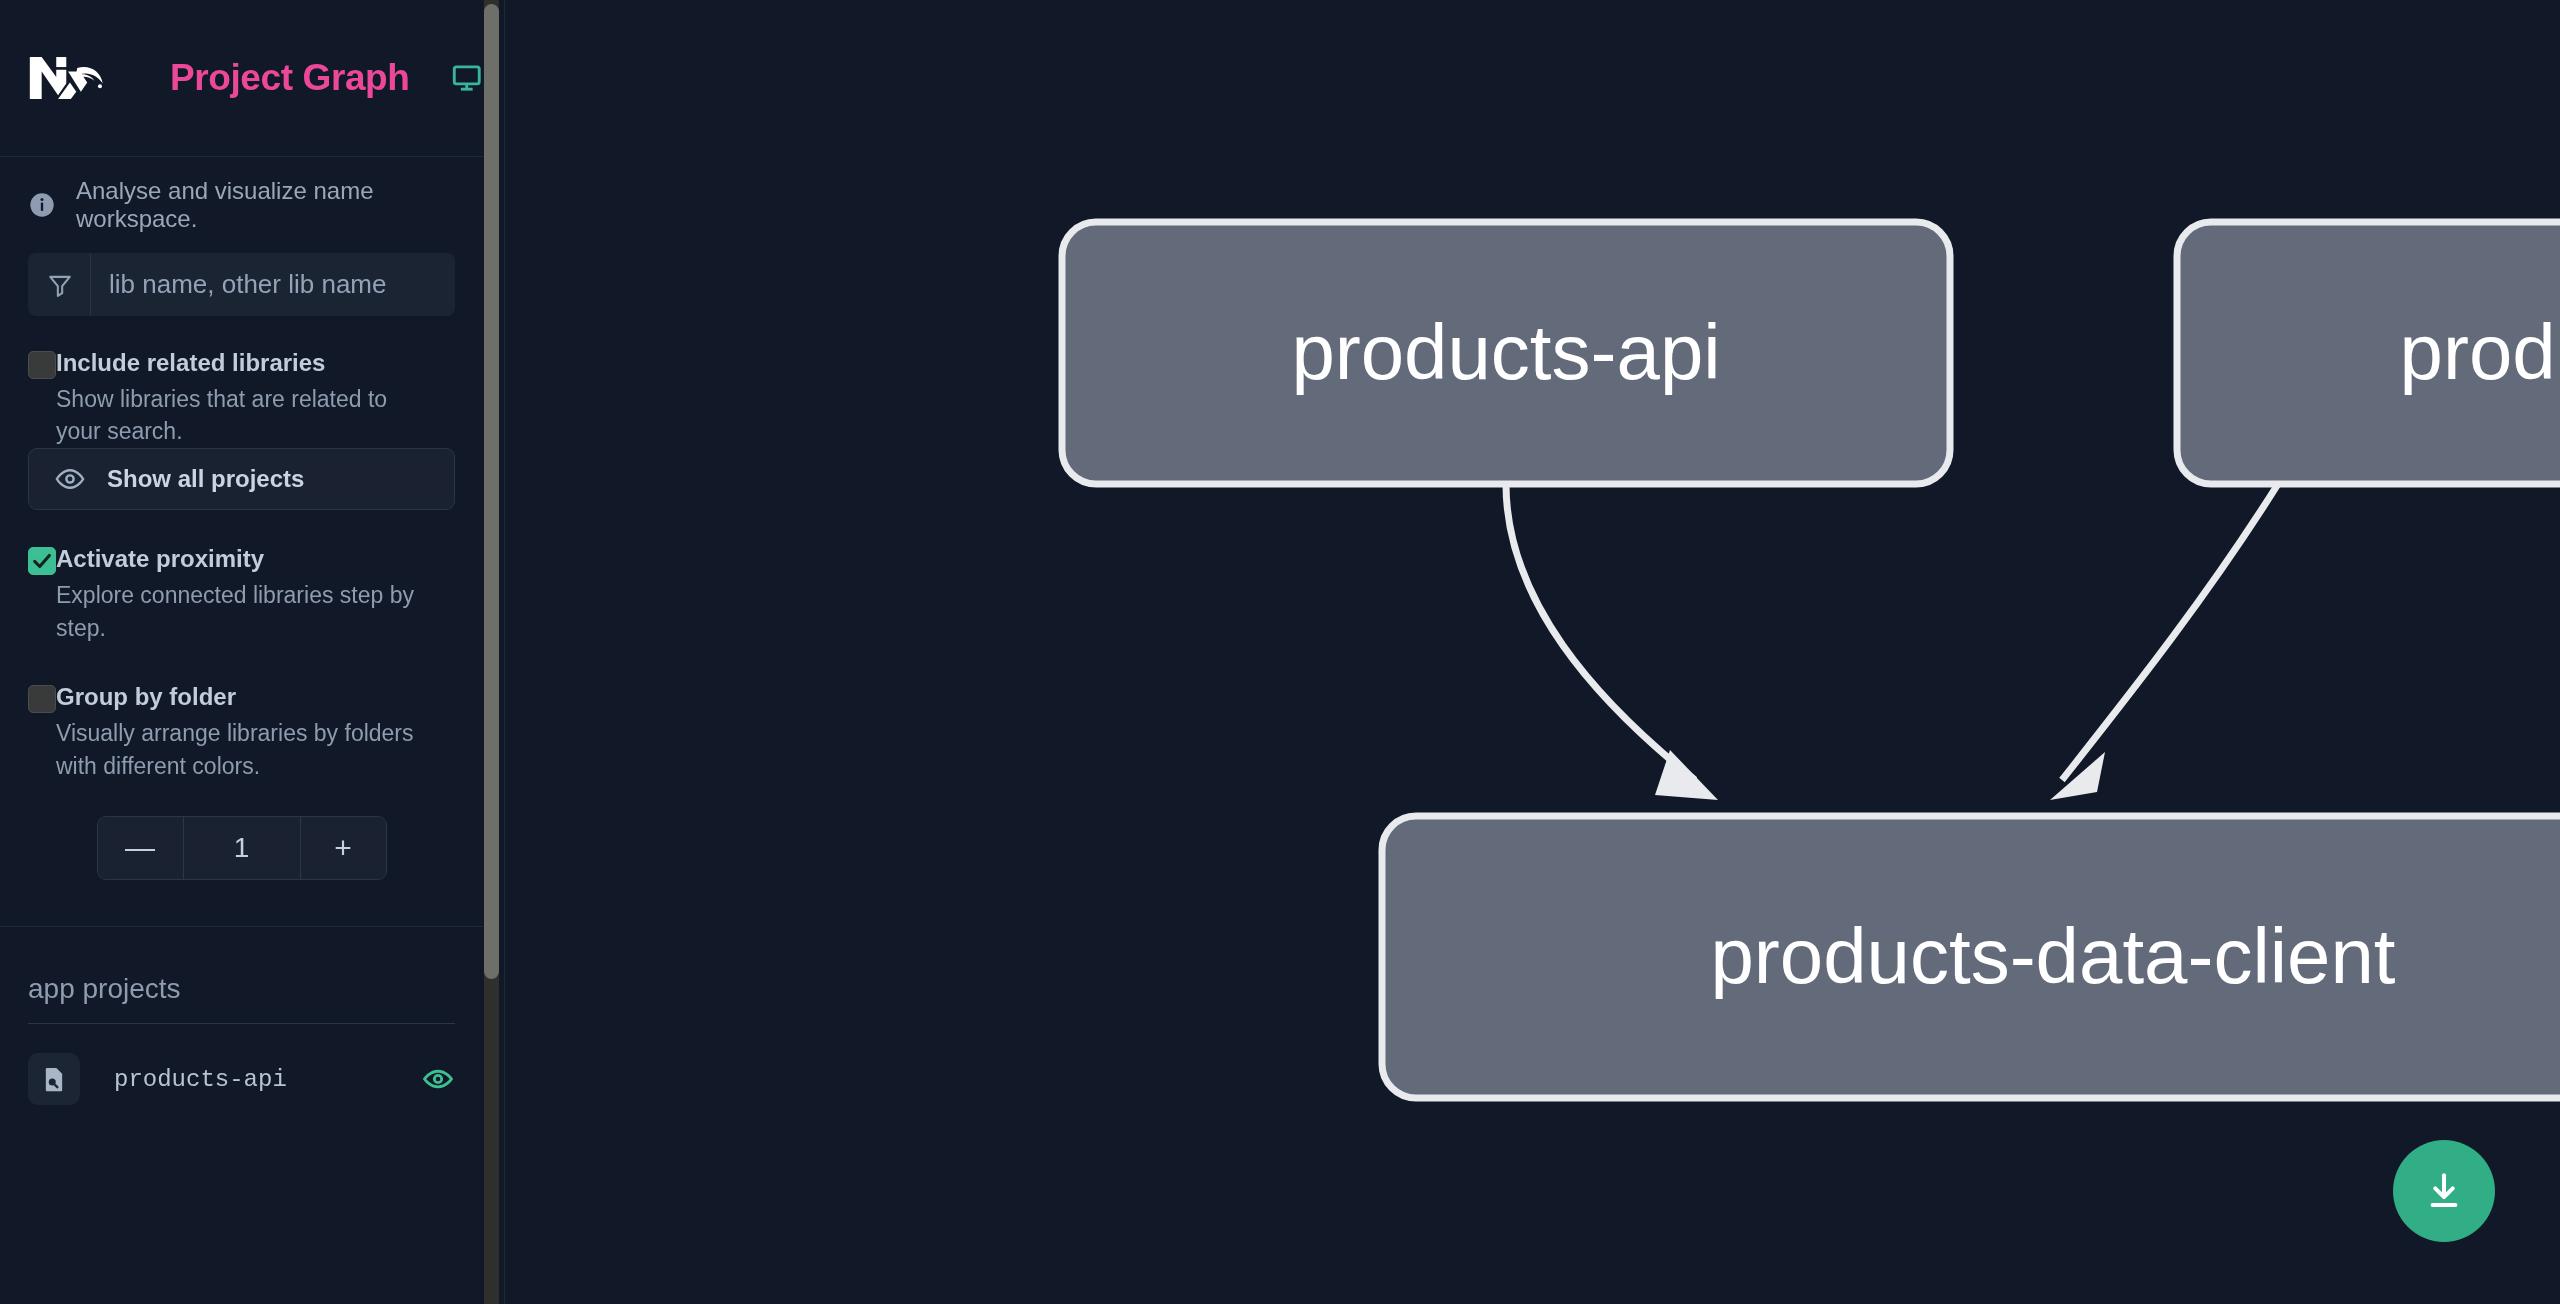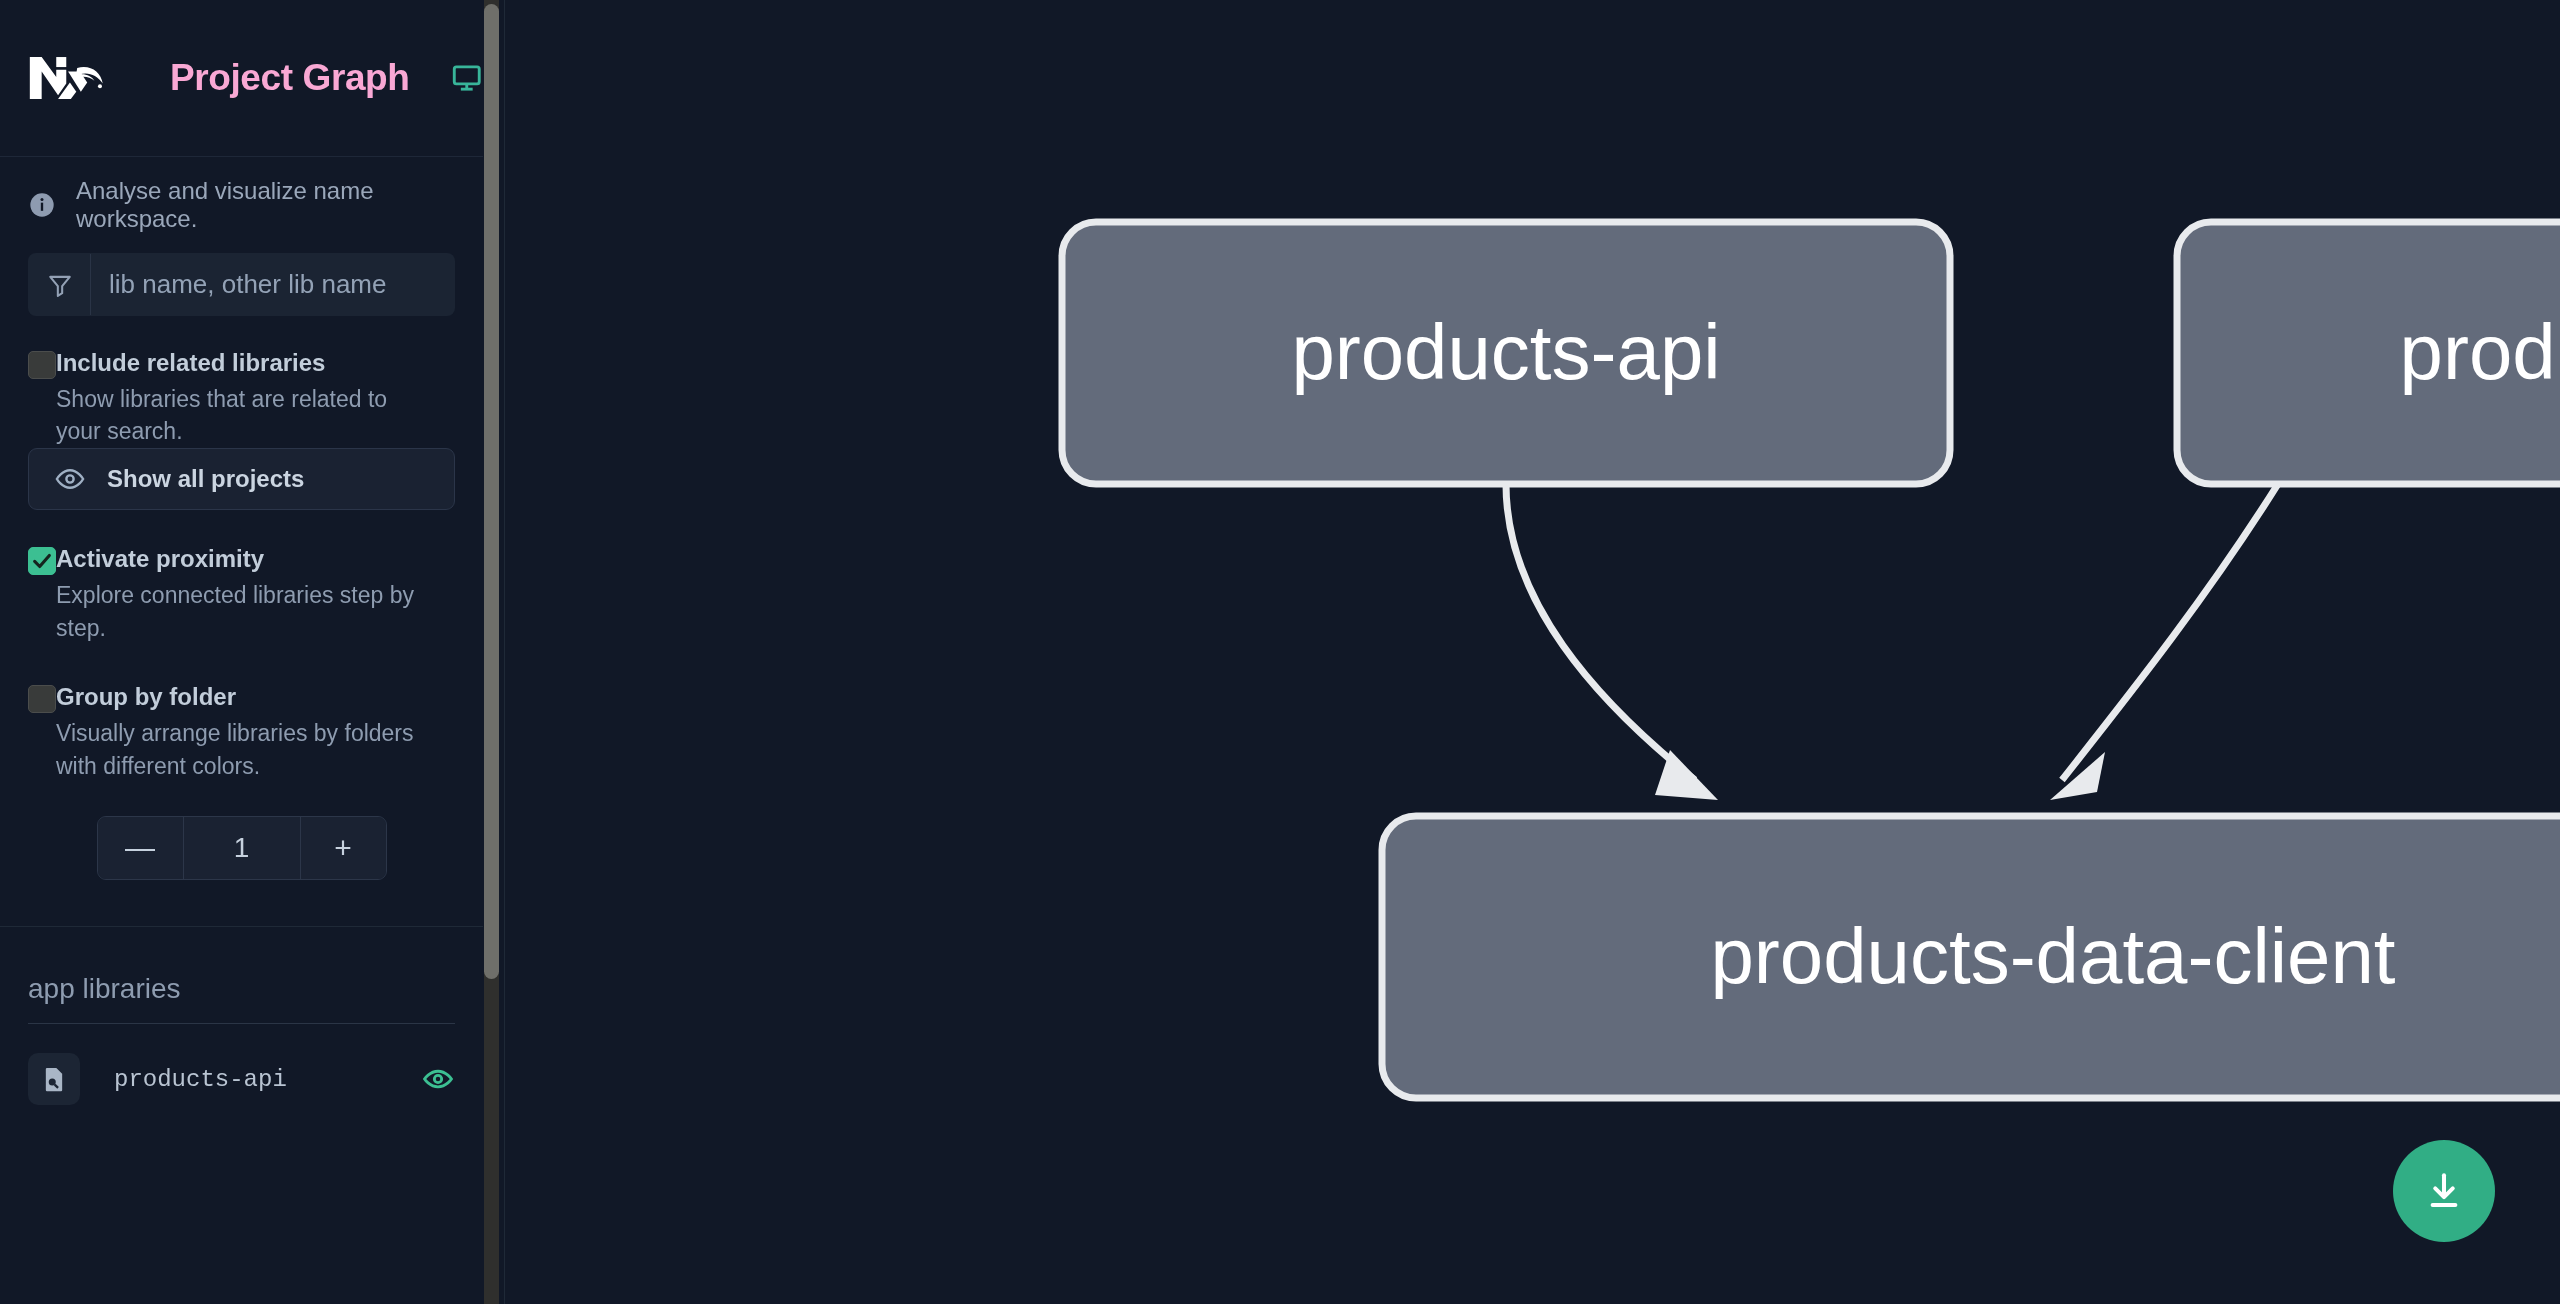--- a/index.html
+++ b/index.html
@@ -27,21 +27,21 @@
   }
 
   .sb-header {
     height: 157px;
     display: flex; align-items: center;
     padding-left: 28px;
     border-bottom: 1px solid #1e2738;
   }
   .nx-logo { width: 82px; height: 54px; flex: 0 0 auto; }
   .app-title {
-    font-size: 37px; font-weight: bold; color: #f9a8d4;
+    font-size: 37px; font-weight: bold; color: #ec4899;
     margin-left: 60px; letter-spacing: -0.4px;
     white-space: nowrap;
   }
   .monitor-icon { margin-left: 42px; width: 34px; height: 34px; color: #38b59a; }
 
   .sb-tagline {
     display: flex; align-items: center; gap: 20px;
     padding: 0 28px; height: 96px;
   }
   .info-icon { width: 28px; height: 28px; flex: 0 0 28px; color: #8e9bb0; }
@@ -270,21 +270,21 @@
       <div class="stepper-wrap">
         <div class="stepper">
           <button class="step-btn left">—</button>
           <div class="step-val">1</div>
           <button class="step-btn right">+</button>
         </div>
       </div>
 
       <div class="sb-divider"></div>
 
-      <div class="group-title">app libraries</div>
+      <div class="group-title">app projects</div>
       <div class="group-underline"></div>
 
       <div class="proj-row">
         <span class="proj-icon-box">
           <svg viewBox="0 0 24 24" fill="currentColor">
             <path d="M6 2.5 h8 l5 5 v14 a1 1 0 0 1 -1 1 H6 a1 1 0 0 1 -1 -1 V3.5 a1 1 0 0 1 1 -1 z"></path>
             <circle cx="10.5" cy="14.5" r="3" fill="#1c2534"></circle>
             <line x1="12.6" y1="16.8" x2="15.5" y2="19.6" stroke="#1c2534" stroke-width="2"></line>
           </svg>
         </span>

